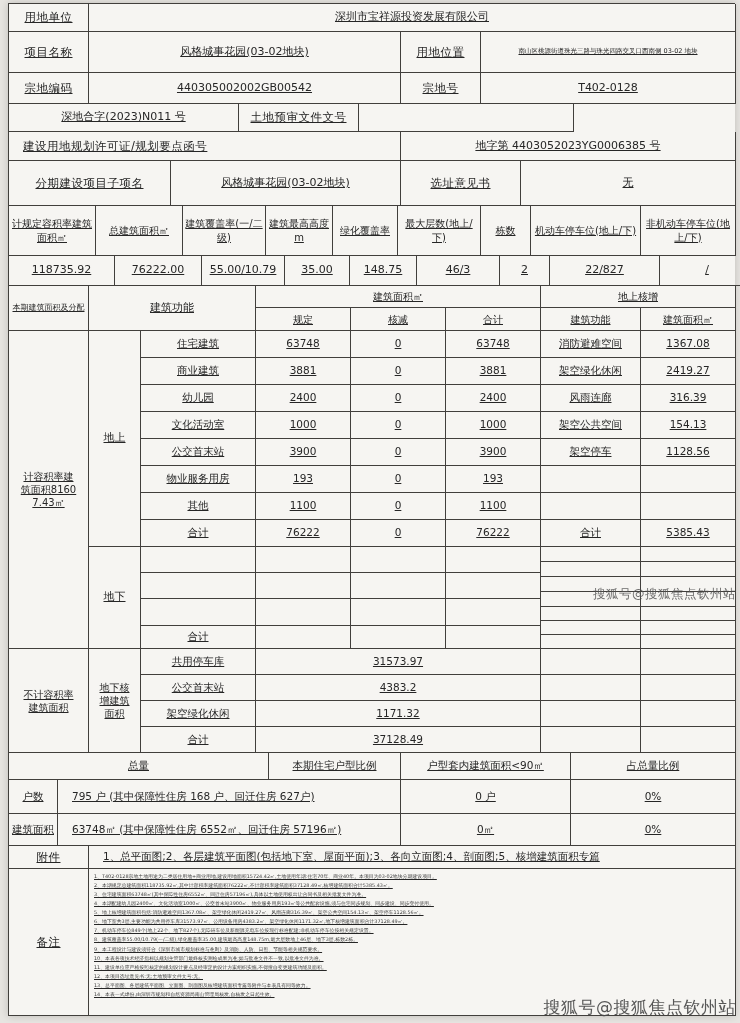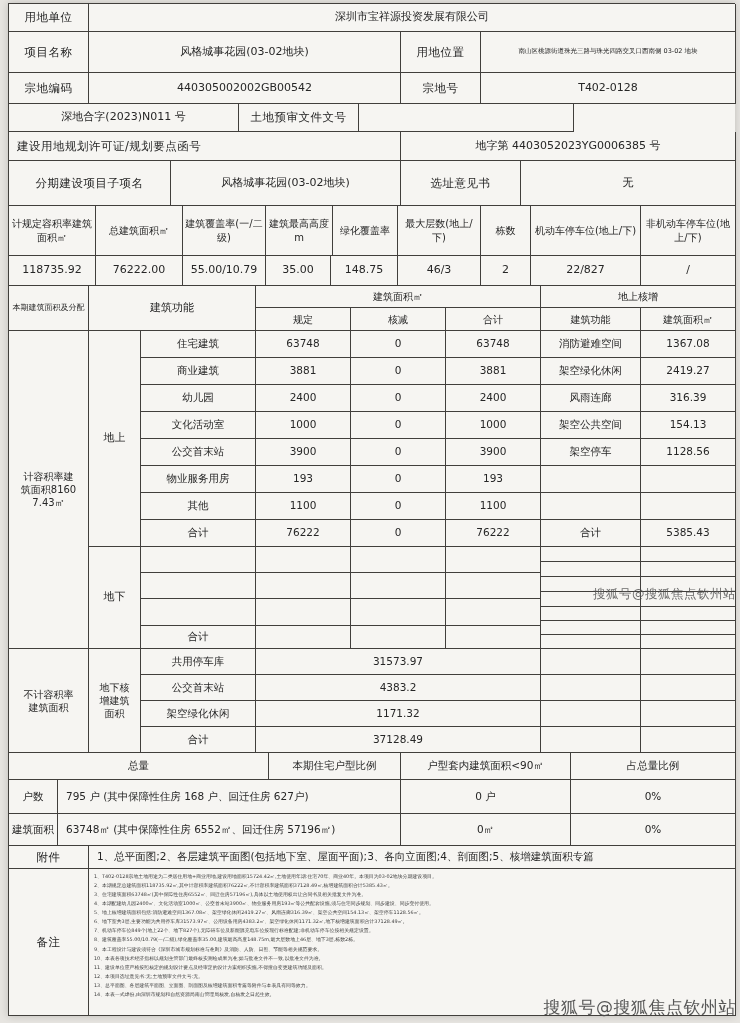--- a/index.html
+++ b/index.html
@@ -10,32 +10,33 @@
     color: #262626;
     position: relative;
     overflow: hidden;
   }
   .doc {
     position: absolute; left: 8px; top: 3px; width: 727px;
     background: #f6f5f2;
     border-top: 1px solid #413f3c;
     border-left: 1px solid #413f3c;
     box-shadow: 0 0 8px rgba(0,0,0,.18);
+    text-decoration: underline;
   }
   .r { display: flex; }
   .c {
     flex: 0 0 auto;
     display: flex; align-items: center; justify-content: center;
     text-align: center;
     border-right: 1px solid #413f3c;
     border-bottom: 1px solid #413f3c;
     font-size: 11px; line-height: 1.3;
     padding: 1px 2px; overflow: hidden;
   }
-  .cl { justify-content: flex-start; text-align: left; padding-left: 8px; }
+  .cl { justify-content: flex-start; text-align: left; padding-left: 14px; }
   .top { align-items: flex-start; }
   .col { display: flex; flex-direction: column; flex: 0 0 auto; }
   .sm  { font-size: 10px; }
   .v   { font-size: 10.5px; }
   .xs  { font-size: 6.5px; line-height: 1.4; }
   .hdr { font-size: 10px; line-height: 1.35; }
   .lbl { font-size: 11.5px; letter-spacing: .5px; }
   .t8  { font-size: 8px; }
   .pre { white-space: pre-line; }
   .notes { font-size: 4.9px; line-height: 1.85; color: #3c3c3c; text-align: left; width: 100%; padding: 3px 5px; }
@@ -96,21 +97,21 @@
     <div class="c hdr" style="width:83px">建筑覆盖率(一/二级)</div>
     <div class="c hdr" style="width:67px">建筑最高高度 m</div>
     <div class="c hdr" style="width:65px">绿化覆盖率</div>
     <div class="c hdr" style="width:83px">最大层数(地上/下)</div>
     <div class="c hdr" style="width:50px">栋数</div>
     <div class="c hdr" style="width:110px">机动车停车位(地上/下)</div>
     <div class="c hdr" style="width:95px">非机动车停车位(地上/下)</div>
   </div>
 
   <div class="r" style="height:30px">
-    <div class="c" style="width:87px">118735.92</div>
+    <div class="c" style="width:106px">118735.92</div>
     <div class="c" style="width:87px">76222.00</div>
     <div class="c" style="width:83px">55.00/10.79</div>
     <div class="c" style="width:65px">35.00</div>
     <div class="c" style="width:67px">148.75</div>
     <div class="c" style="width:83px">46/3</div>
     <div class="c" style="width:50px">2</div>
     <div class="c" style="width:110px">22/827</div>
     <div class="c" style="width:95px">/</div>
   </div>
 

